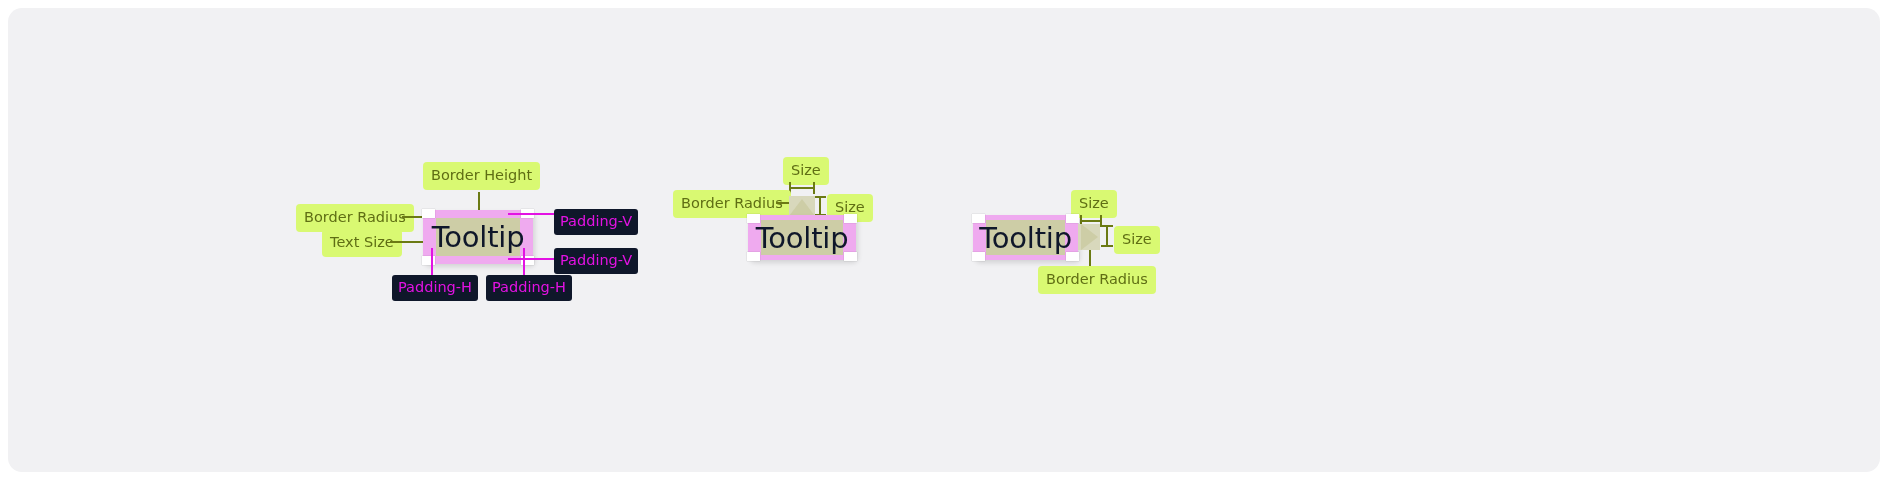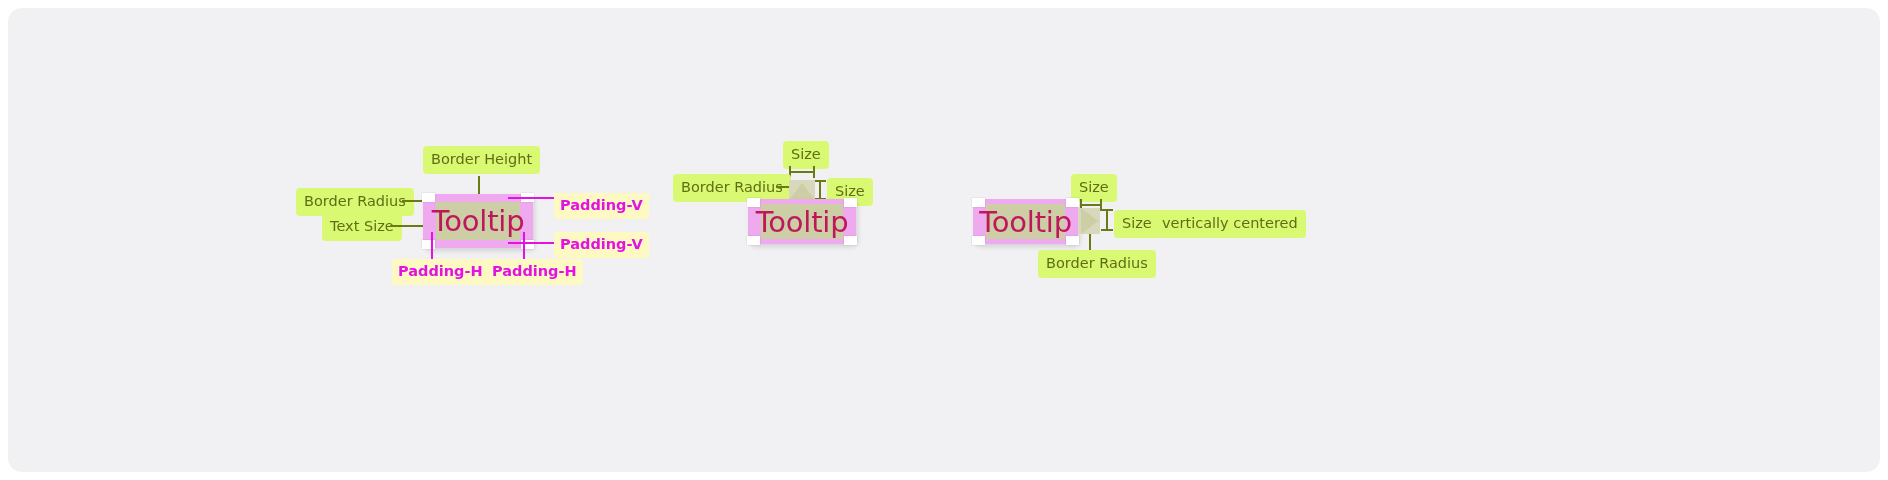--- a/index.html
+++ b/index.html
@@ -12,34 +12,34 @@
   }
   #canvas {
     position: absolute;
     left: 8px; top: 8px;
     width: 1872px; height: 464px;
     background: #f1f1f3;
     border-radius: 14px;
   }
 
   
-  .tt-wrap { position: absolute; }
+  .tt-wrap { position: absolute; margin-top: 16px; }
   .tt-box {
     position: absolute;
     background: #efaaef;
     border-radius: 5px;
     box-shadow: 2px 3px 5px rgba(0,0,0,0.12);
   }
   .tt-inner {
     position: absolute;
     background: #cdcda6;
     display: flex;
     align-items: center;
     justify-content: center;
-    color: #be185d;
+    color: #0f172a;
     font-size: 29px;
     letter-spacing: -0.2px;
     white-space: nowrap;
   }
   
   .handle {
     position: absolute;
     background: #ffffff;
     width: 13px; height: 9px;
     box-shadow: 0 0 1px rgba(0,0,0,0.25);
@@ -73,24 +73,24 @@
     color: #5f6e14;
     font-size: 14.5px;
     line-height: 1;
     padding: 6px 8px 7px 8px;
     border-radius: 4px;
     white-space: nowrap;
   }
   
   .chip-m {
     position: absolute;
-    background: #fef9c3;
+    background: #0f172a;
     color: #e312e3;
     font-size: 14.5px;
-    font-weight: bold;
+    font-weight: normal;
     line-height: 1;
     padding: 5px 6px 6px 6px;
     border-radius: 3px;
     white-space: nowrap;
   }
 
   
   .lead-h { position: absolute; height: 2px; background: #6b7a14; }
   .lead-v { position: absolute; width: 2px;  background: #6b7a14; }
   .lead-h-m { position: absolute; height: 2px; background: #e312e3; }
@@ -194,19 +194,18 @@
       <div class="handle bl"></div>
       <div class="handle br"></div>
     </div>
 
     <div class="arrow-plate" style="left:1070px; top:200px; width:22px; height:26px;"></div>
     <div class="tt-arrow right" style="left:1073px; top:200px;"></div>
 
     <div class="cal-v" style="left:1098px; top:201px; height:22px;"></div>
     <div class="chip" style="left:1106px; top:202px;">Size</div>
 
-    <div class="chip" style="left:1146px; top:202px;">vertically centered</div>
 
     <div class="lead-v" style="left:1081px; top:226px; height:16px;"></div>
     <div class="chip" style="left:1030px; top:242px;">Border Radius</div>
   </div>
 
 </div>
 
 </body></html>

